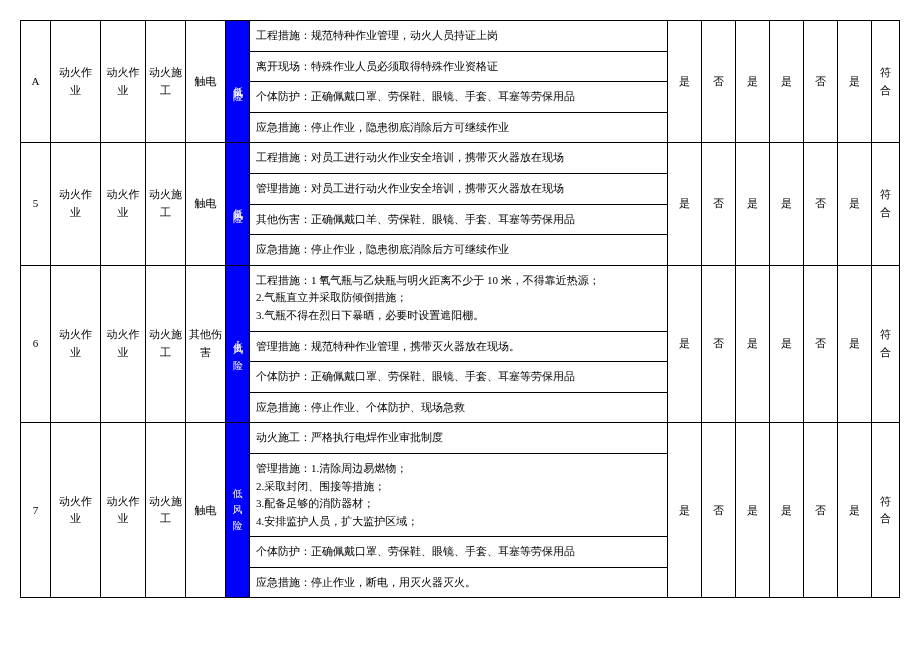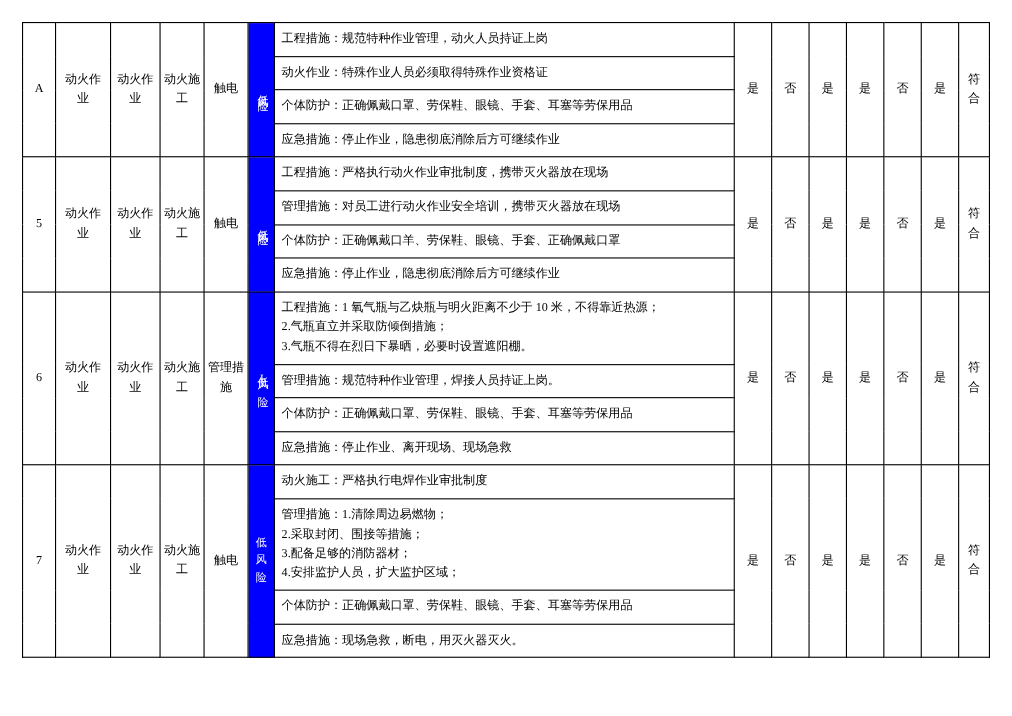--- a/index.html
+++ b/index.html
@@ -81,77 +81,77 @@
         <td class="measure">工程措施：规范特种作业管理，动火人员持证上岗</td>
         <td rowspan="4">是</td>
         <td rowspan="4">否</td>
         <td rowspan="4">是</td>
         <td rowspan="4">是</td>
         <td rowspan="4">否</td>
         <td rowspan="4">是</td>
         <td rowspan="4">符合</td>
       </tr>
       <tr>
-        <td class="measure">动火作业：特殊作业人员必须取得特殊作业资格证</td>
+        <td class="measure">离开现场：特殊作业人员必须取得特殊作业资格证</td>
       </tr>
       <tr>
         <td class="measure">个体防护：正确佩戴口罩、劳保鞋、眼镜、手套、耳塞等劳保用品</td>
       </tr>
       <tr>
         <td class="measure">应急措施：停止作业，隐患彻底消除后方可继续作业</td>
       </tr>
       <tr>
         <td rowspan="4">5</td>
         <td rowspan="4">动火作业</td>
         <td rowspan="4">动火作业</td>
         <td rowspan="4">动火施工</td>
         <td rowspan="4">触电</td>
         <td rowspan="4" class="risk">低风险</td>
-        <td class="measure">工程措施：严格执行动火作业审批制度，携带灭火器放在现场</td>
+        <td class="measure">工程措施：对员工进行动火作业安全培训，携带灭火器放在现场</td>
         <td rowspan="4">是</td>
         <td rowspan="4">否</td>
         <td rowspan="4">是</td>
         <td rowspan="4">是</td>
         <td rowspan="4">否</td>
         <td rowspan="4">是</td>
         <td rowspan="4">符合</td>
       </tr>
       <tr>
         <td class="measure">管理措施：对员工进行动火作业安全培训，携带灭火器放在现场</td>
       </tr>
       <tr>
-        <td class="measure">个体防护：正确佩戴口羊、劳保鞋、眼镜、手套、正确佩戴口罩</td>
+        <td class="measure">其他伤害：正确佩戴口羊、劳保鞋、眼镜、手套、耳塞等劳保用品</td>
       </tr>
       <tr>
         <td class="measure">应急措施：停止作业，隐患彻底消除后方可继续作业</td>
       </tr>
       <tr>
         <td rowspan="4">6</td>
         <td rowspan="4">动火作业</td>
         <td rowspan="4">动火作业</td>
         <td rowspan="4">动火施工</td>
-        <td rowspan="4">管理措施</td>
+        <td rowspan="4">其他伤害</td>
         <td rowspan="4" class="risk">低风I险</td>
         <td class="measure">工程措施：1 氧气瓶与乙炔瓶与明火距离不少于 10 米，不得靠近热源；<br>2.气瓶直立并采取防倾倒措施；<br>3.气瓶不得在烈日下暴晒，必要时设置遮阳棚。</td>
         <td rowspan="4">是</td>
         <td rowspan="4">否</td>
         <td rowspan="4">是</td>
         <td rowspan="4">是</td>
         <td rowspan="4">否</td>
         <td rowspan="4">是</td>
         <td rowspan="4">符合</td>
       </tr>
       <tr>
-        <td class="measure">管理措施：规范特种作业管理，焊接人员持证上岗。</td>
+        <td class="measure">管理措施：规范特种作业管理，携带灭火器放在现场。</td>
       </tr>
       <tr>
         <td class="measure">个体防护：正确佩戴口罩、劳保鞋、眼镜、手套、耳塞等劳保用品</td>
       </tr>
       <tr>
-        <td class="measure">应急措施：停止作业、离开现场、现场急救</td>
+        <td class="measure">应急措施：停止作业、个体防护、现场急救</td>
       </tr>
       <tr>
         <td rowspan="4">7</td>
         <td rowspan="4">动火作业</td>
         <td rowspan="4">动火作业</td>
         <td rowspan="4">动火施工</td>
         <td rowspan="4">触电</td>
         <td rowspan="4" class="risk-h">低风险</td>
         <td class="measure">动火施工：严格执行电焊作业审批制度</td>
         <td rowspan="4">是</td>
@@ -162,16 +162,16 @@
         <td rowspan="4">是</td>
         <td rowspan="4">符合</td>
       </tr>
       <tr>
         <td class="measure">管理措施：1.清除周边易燃物；<br>2.采取封闭、围接等措施；<br>3.配备足够的消防器材；<br>4.安排监护人员，扩大监护区域；</td>
       </tr>
       <tr>
         <td class="measure">个体防护：正确佩戴口罩、劳保鞋、眼镜、手套、耳塞等劳保用品</td>
       </tr>
       <tr>
-        <td class="measure">应急措施：现场急救，断电，用灭火器灭火。</td>
+        <td class="measure">应急措施：停止作业，断电，用灭火器灭火。</td>
       </tr>
     </tbody>
 </table>
 
 </body></html>

